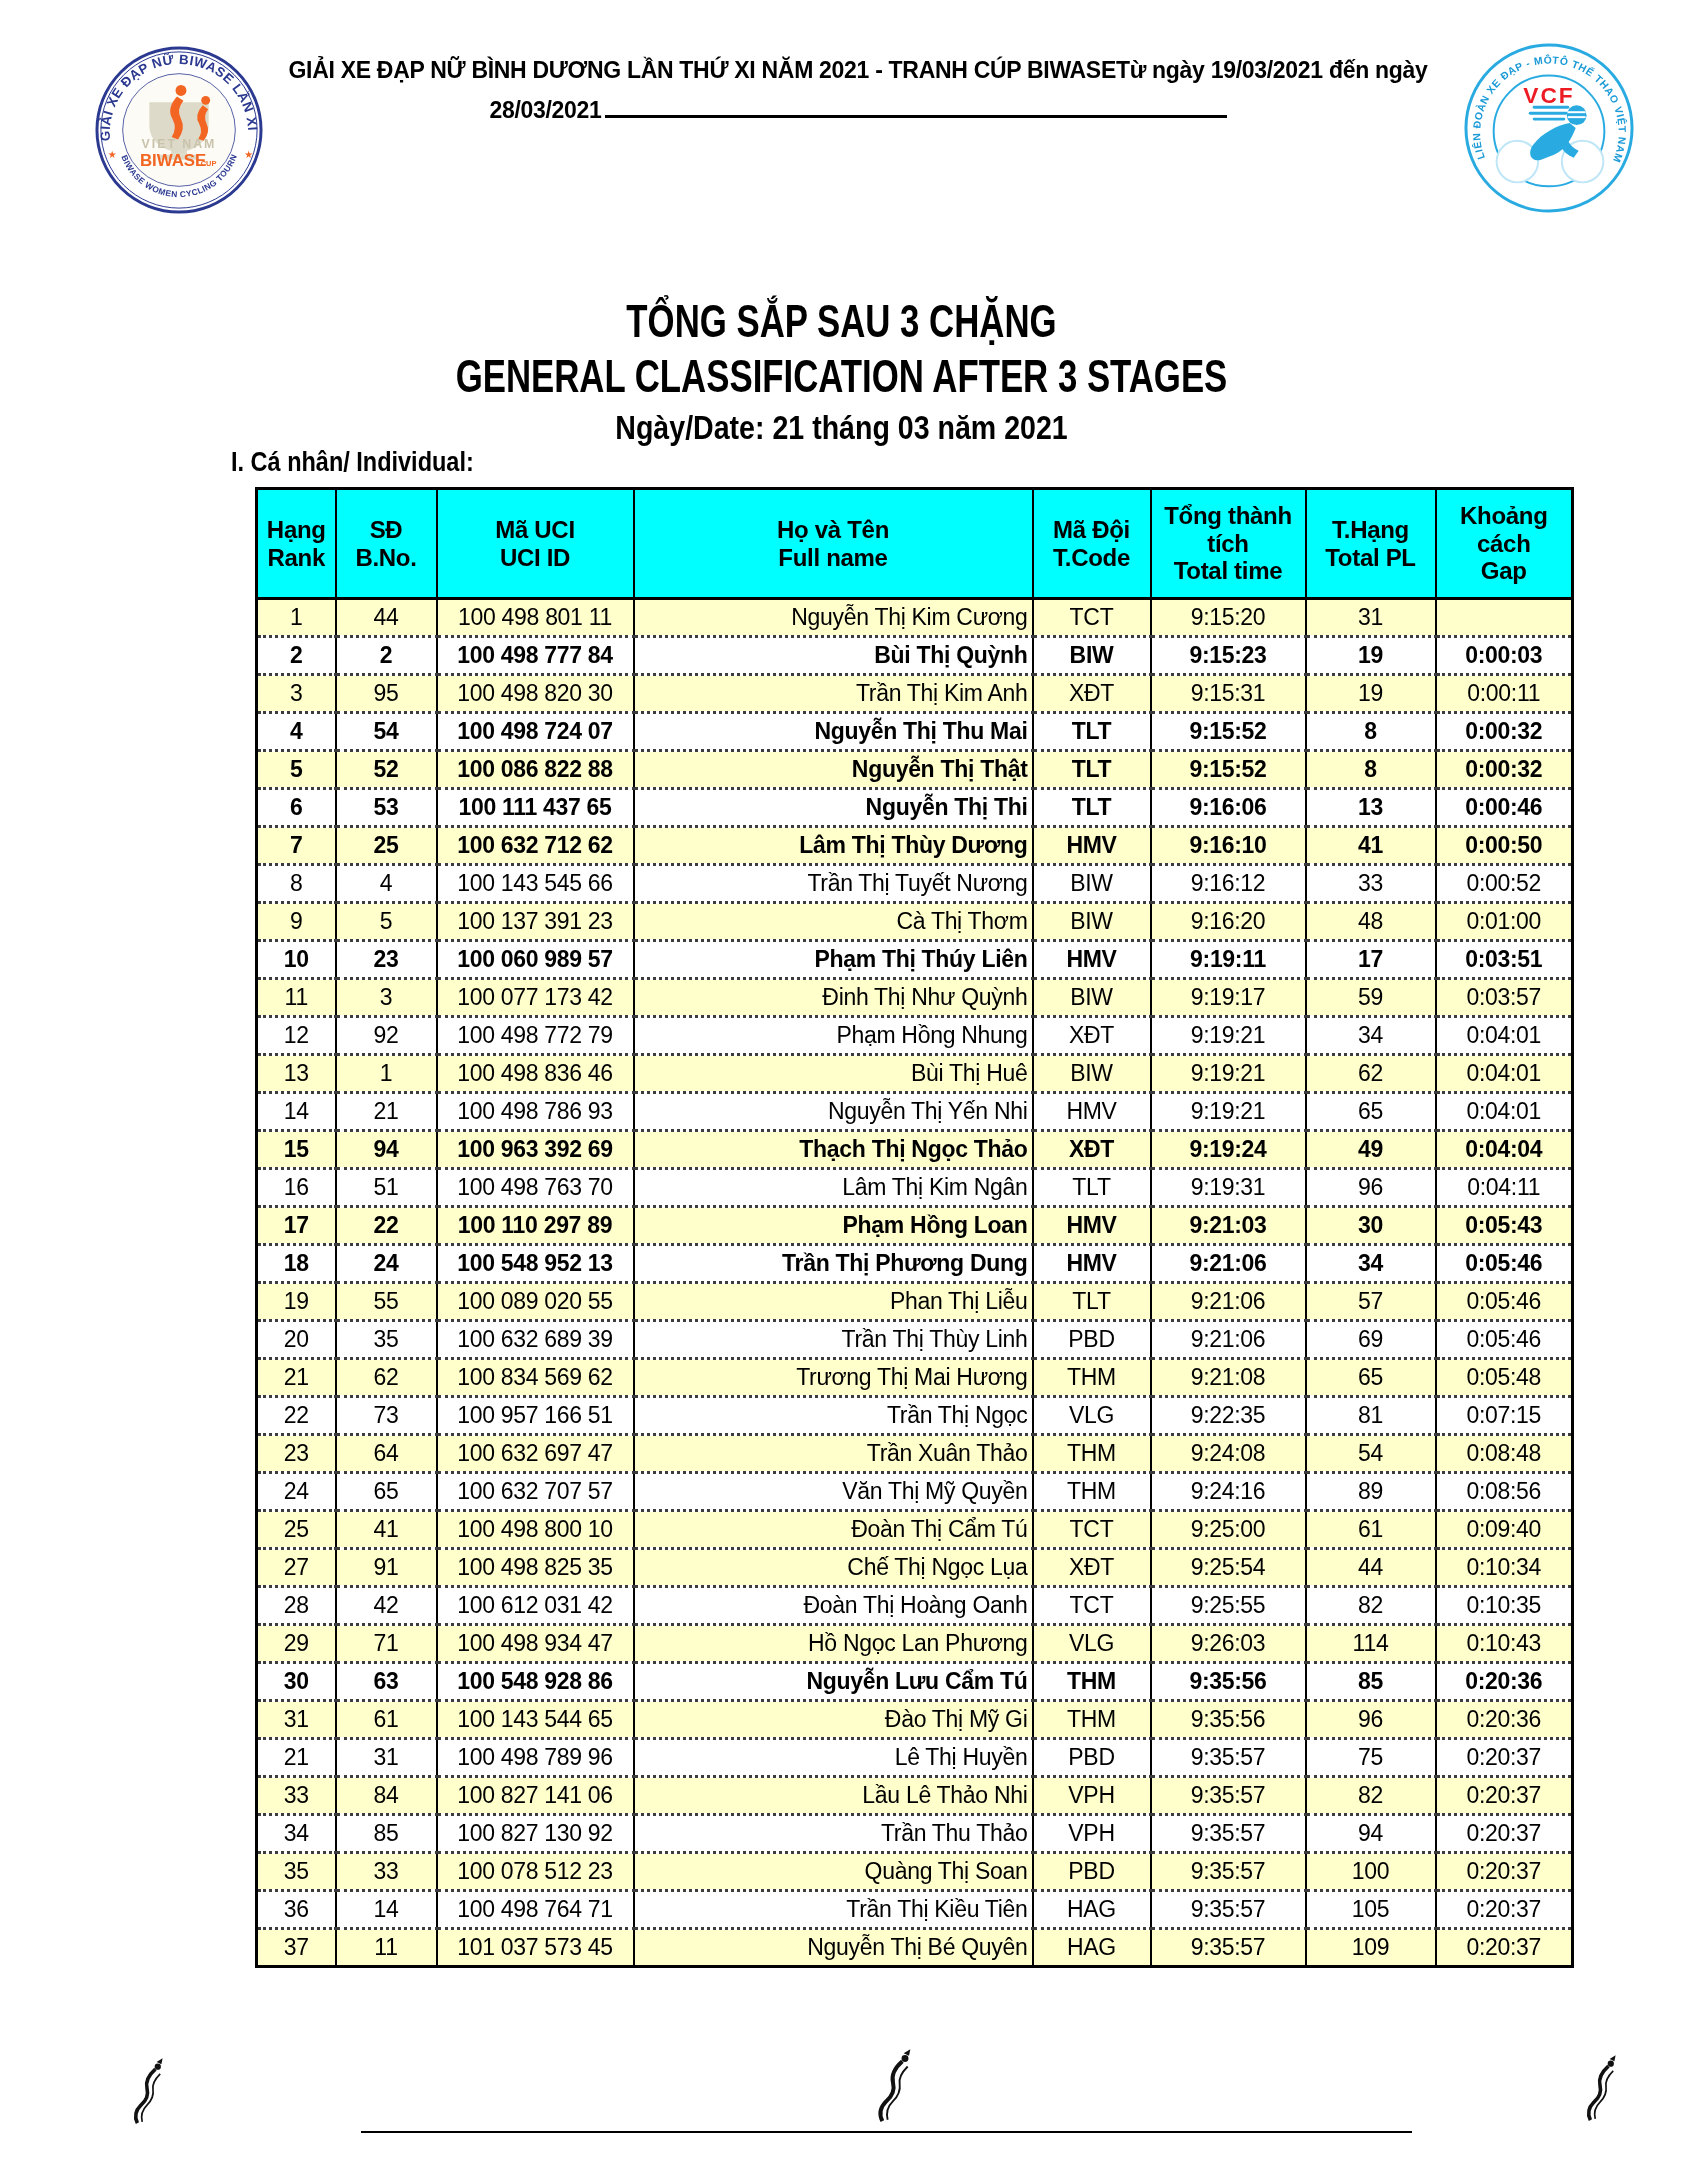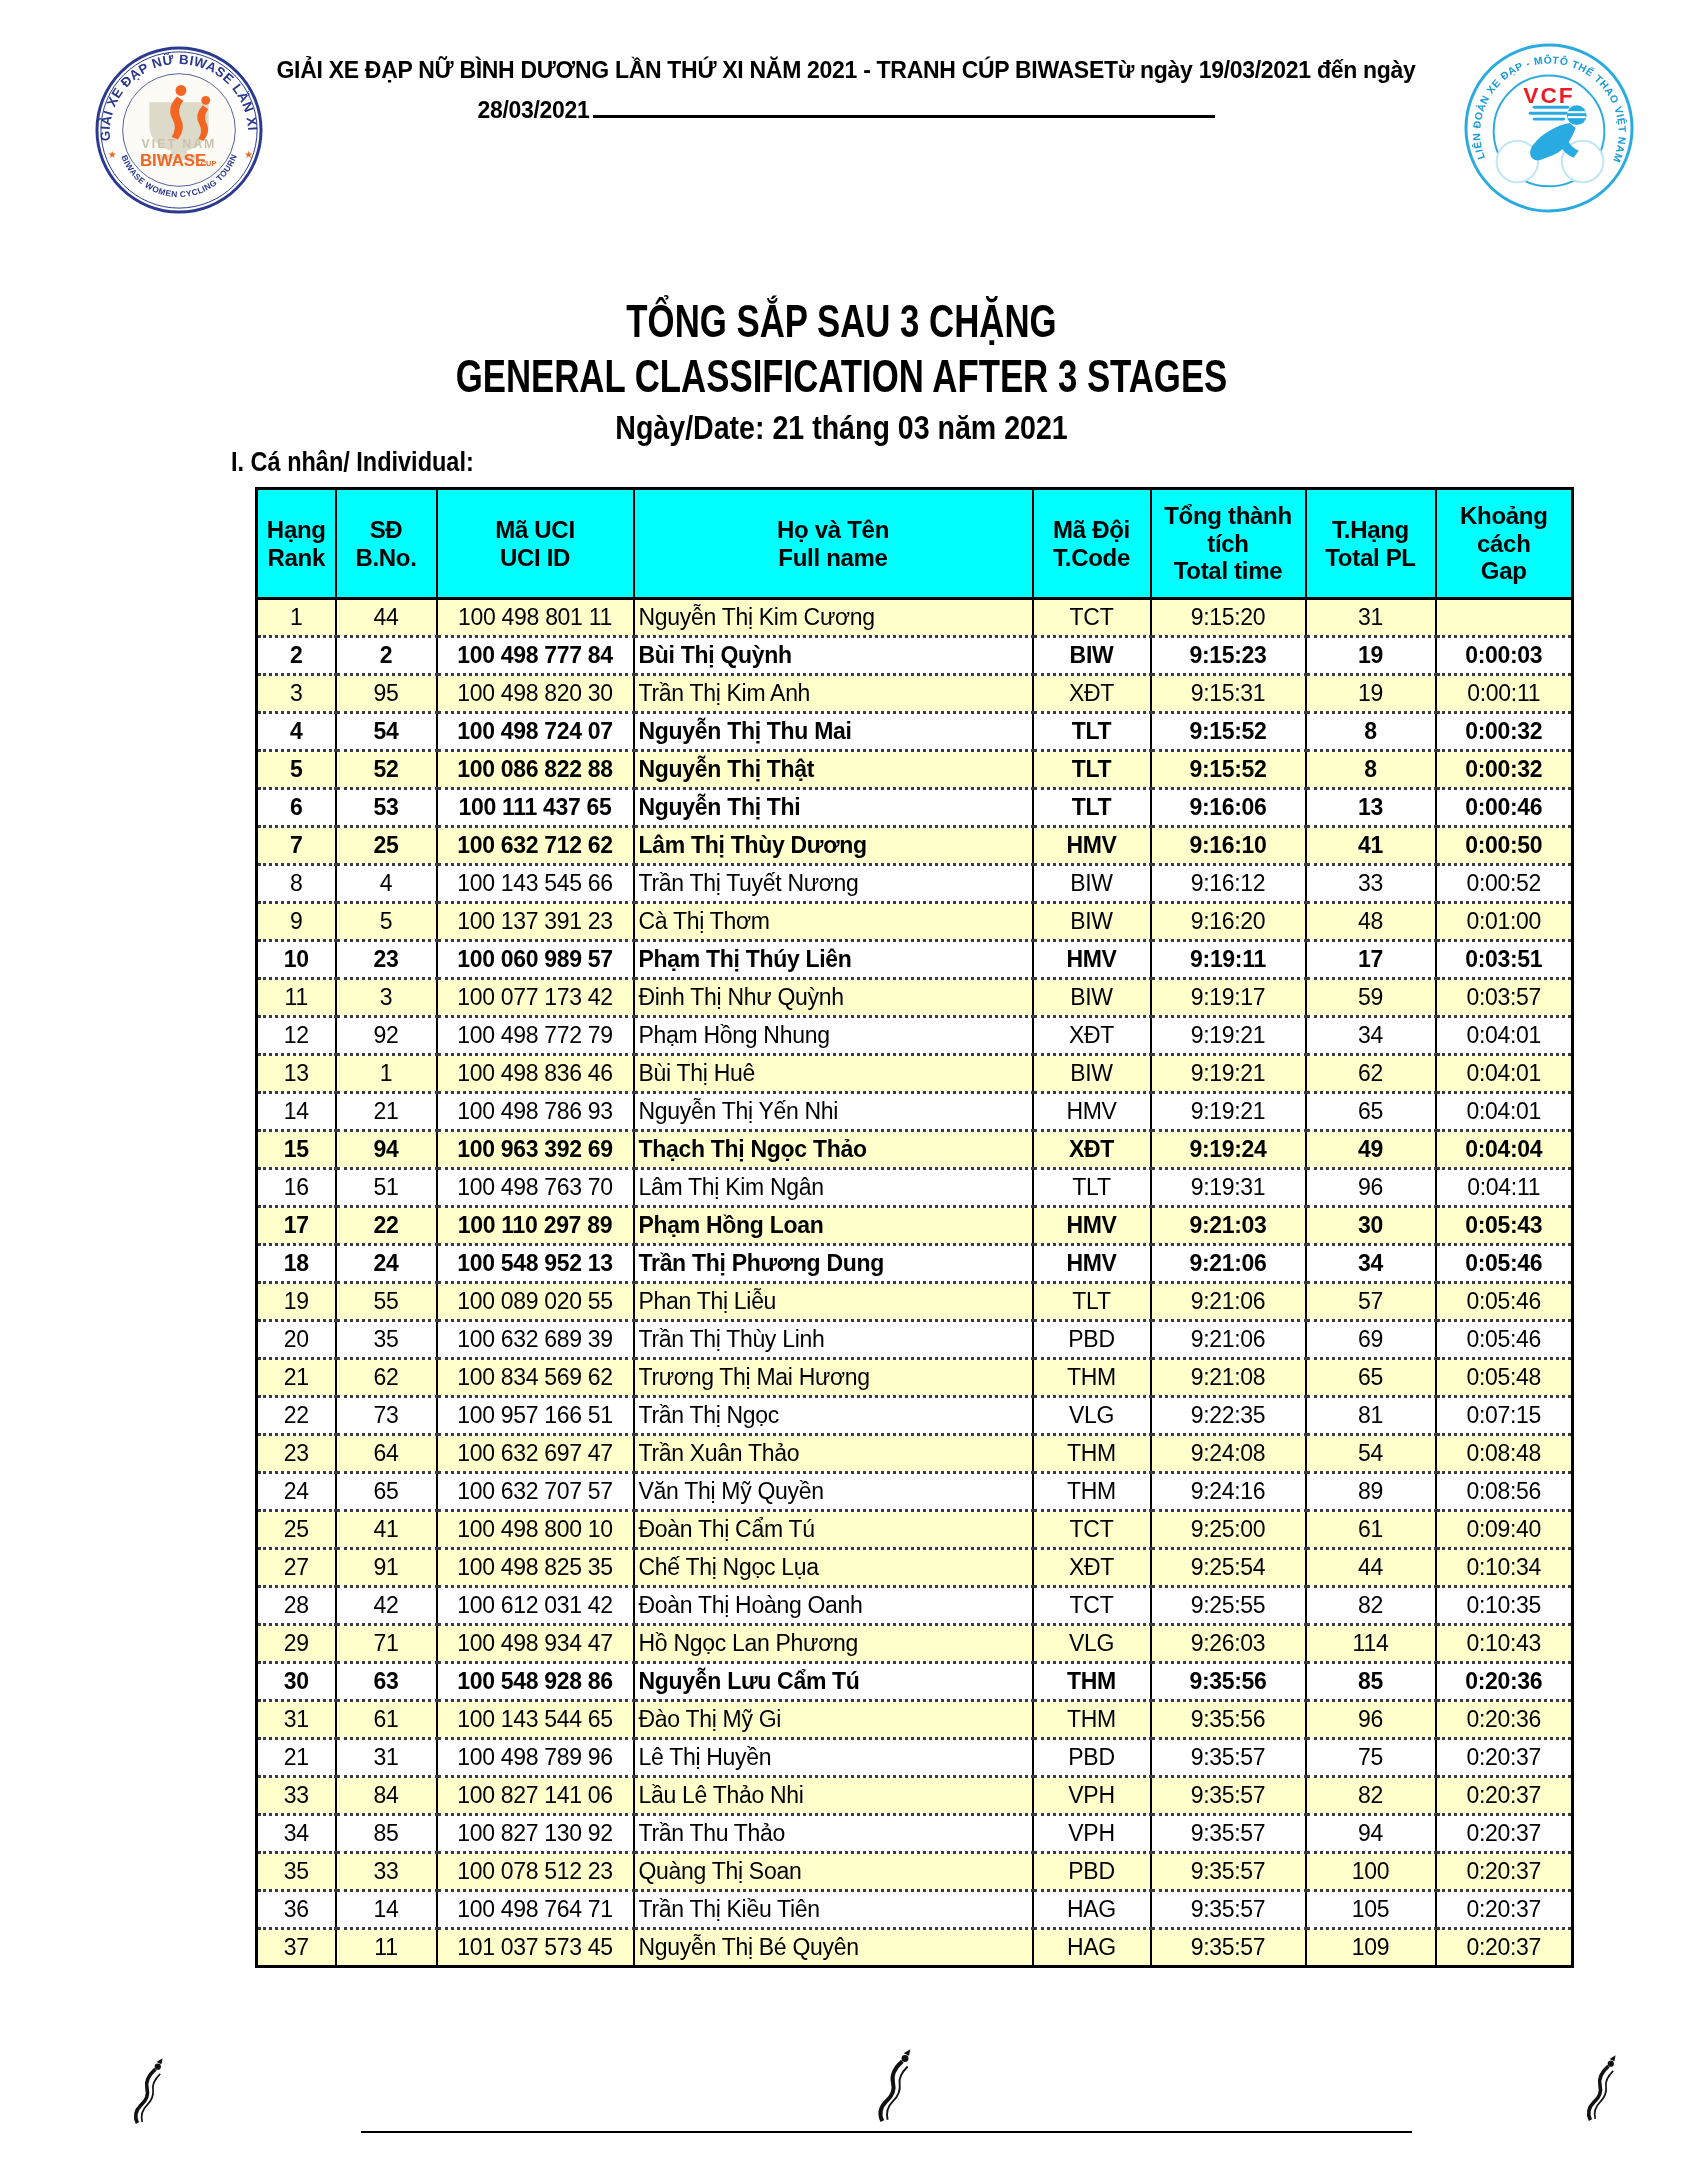--- a/index.html
+++ b/index.html
@@ -5,21 +5,21 @@
   html,body { margin:0; padding:0; background:#e8e8e8; }
   .page {
     position:relative; width:1683px; height:2178px; margin:0 auto;
     background:#ffffff; color:#000;
     font-family:"Liberation Sans", sans-serif;
     overflow:hidden;
   }
 
   
   .hdr-text {
-    position:absolute; left:262px; top:50px; width:1168px;
+    position:absolute; left:274px; top:50px; width:1168px;
     text-align:center; font-weight:bold; font-size:23px;
     letter-spacing:-0.3px; line-height:40px;
   }
   .hdr-fill-line {
     display:inline-block; width:622px; height:2px;
     border-bottom:3px solid #000; vertical-align:baseline; margin-left:3px;
   }
   .logo { position:absolute; }
   .logo-left { left:94px; top:45px; }
   .logo-right { left:1463px; top:42px; }
@@ -50,21 +50,21 @@
   table.gc td {
     font-size:23px; letter-spacing:-0.3px;
     text-align:center; vertical-align:middle;
     height:35px; line-height:35px;
     border-left:2px solid #000; border-top:3px dotted #3c3c3c;
     padding:0 4px; white-space:nowrap; overflow:hidden;
   }
   table.gc tbody tr:first-child td { border-top:none; }
   table.gc tr.odd td { background:#FFFFCC; }
   table.gc tr.bold td { font-weight:bold; }
-  table.gc td.name { text-align:left; }
+  table.gc td.name { text-align:right; }
   table.gc td.b { font-weight:normal; }
 
   
   .sig-line {
     position:absolute; left:361px; top:2131px; width:1051px;
     border-top:2px solid #000;
   }
   .cyclist { position:absolute; }
   .cyclist-left   { left:129px;  top:2057px; }
   .cyclist-center { left:873px;  top:2047px; }

